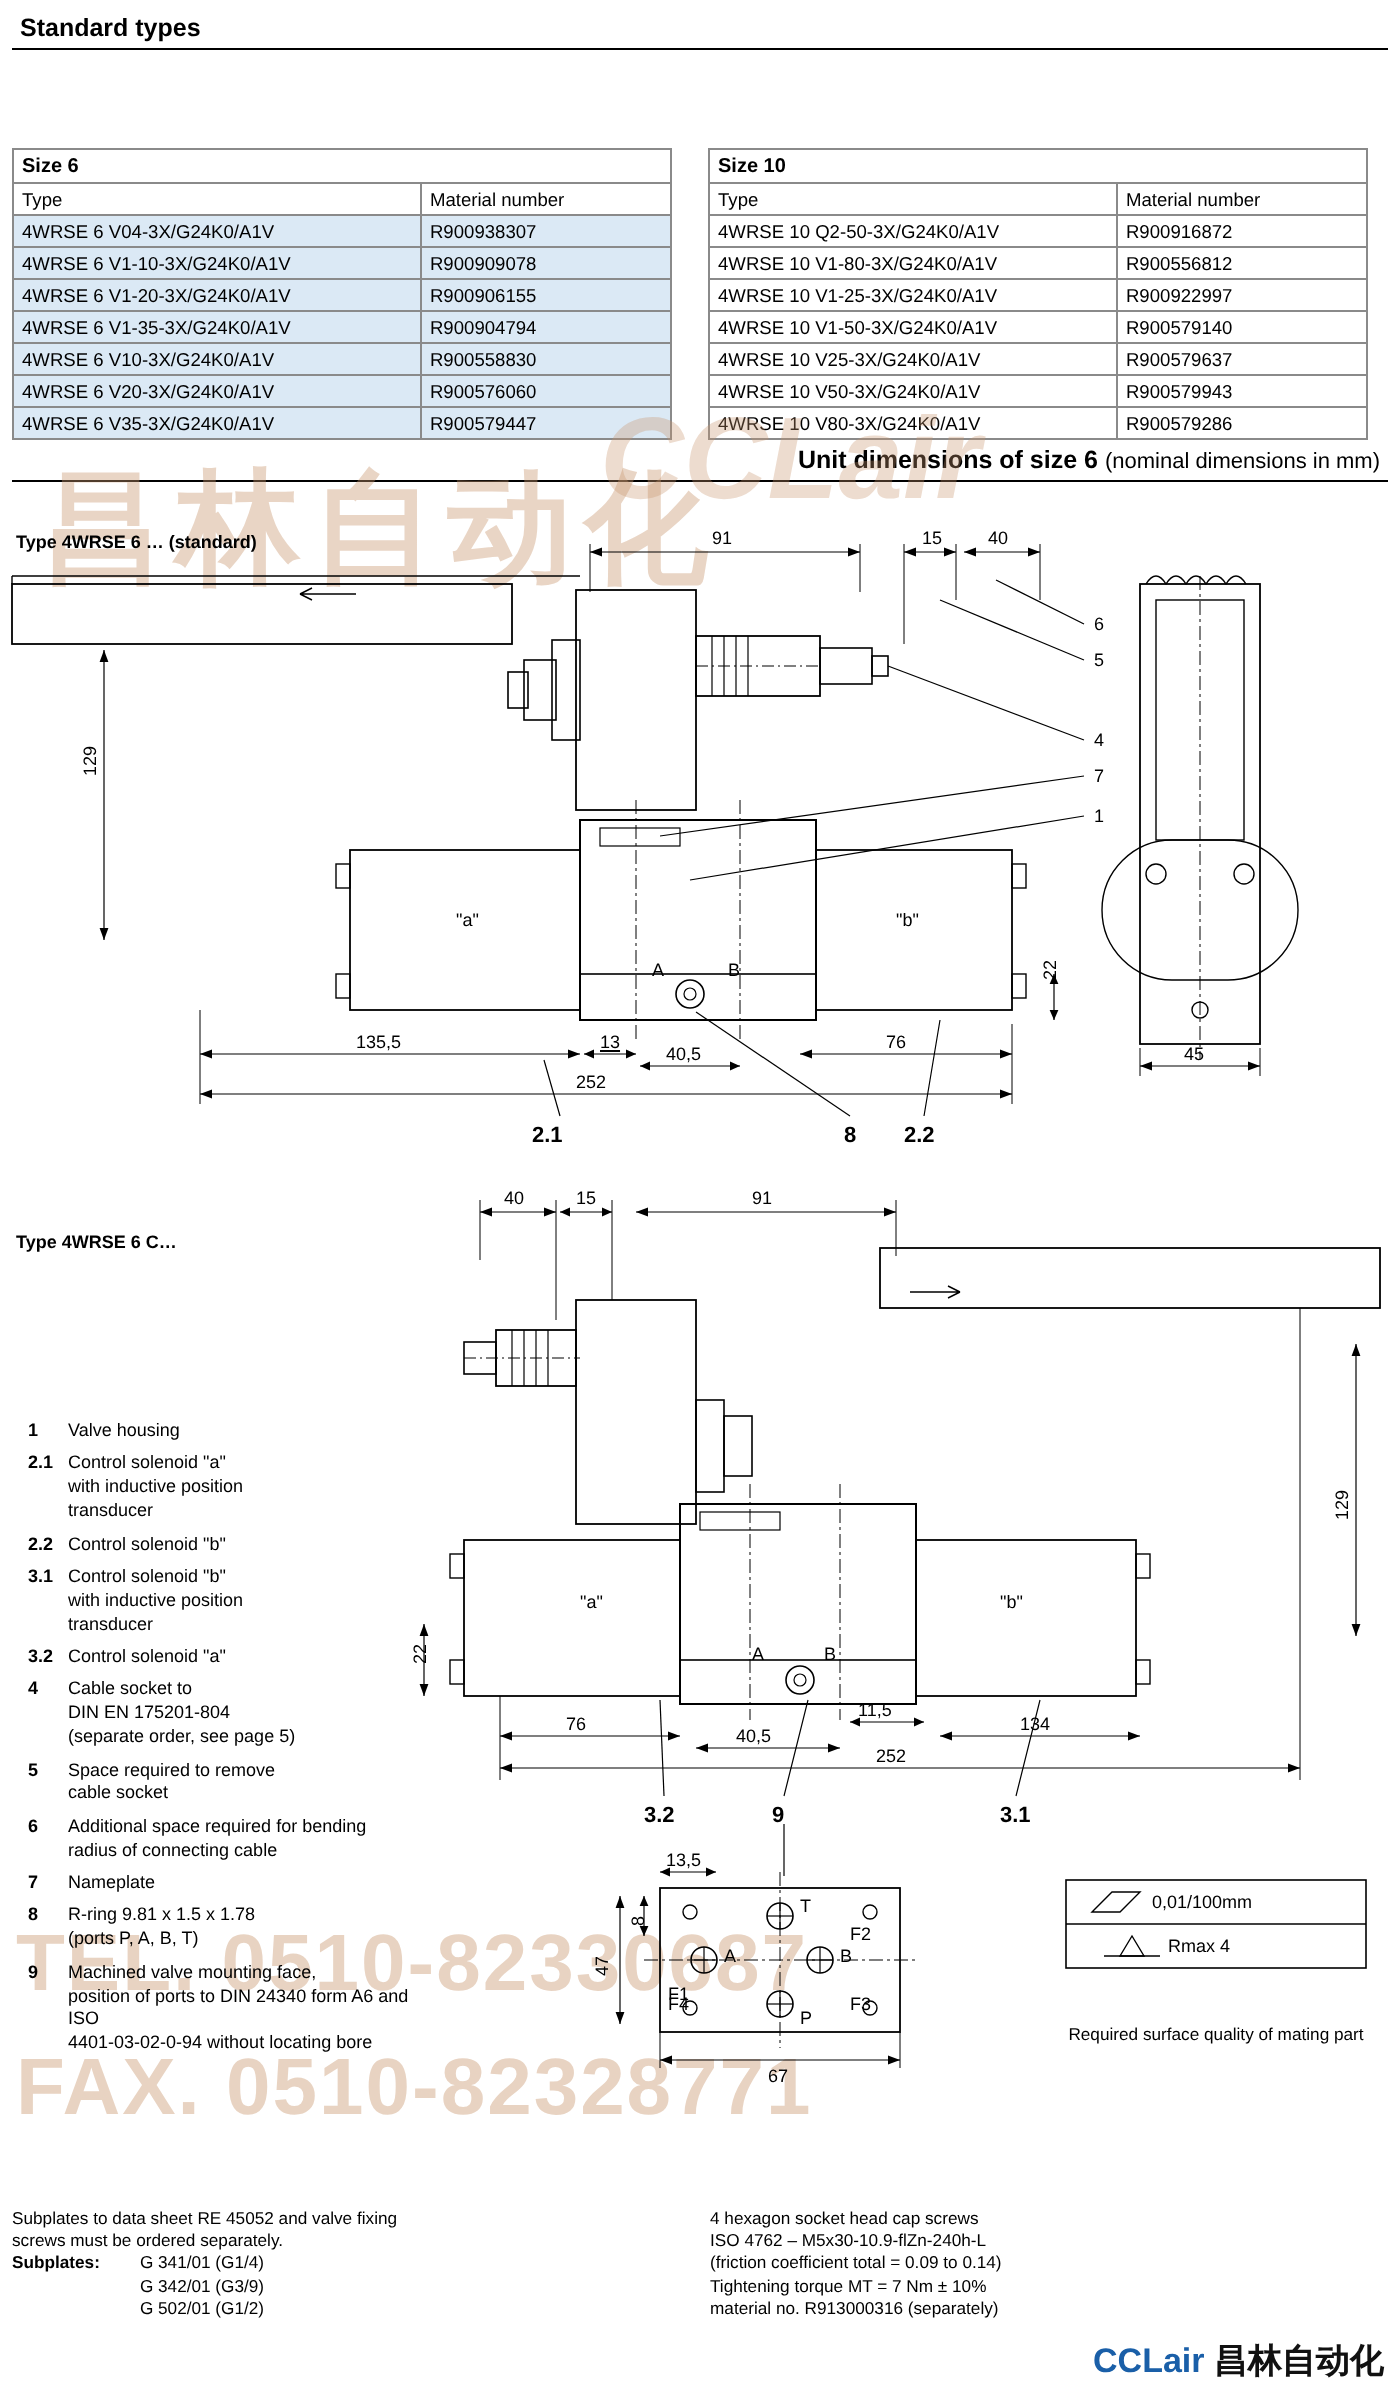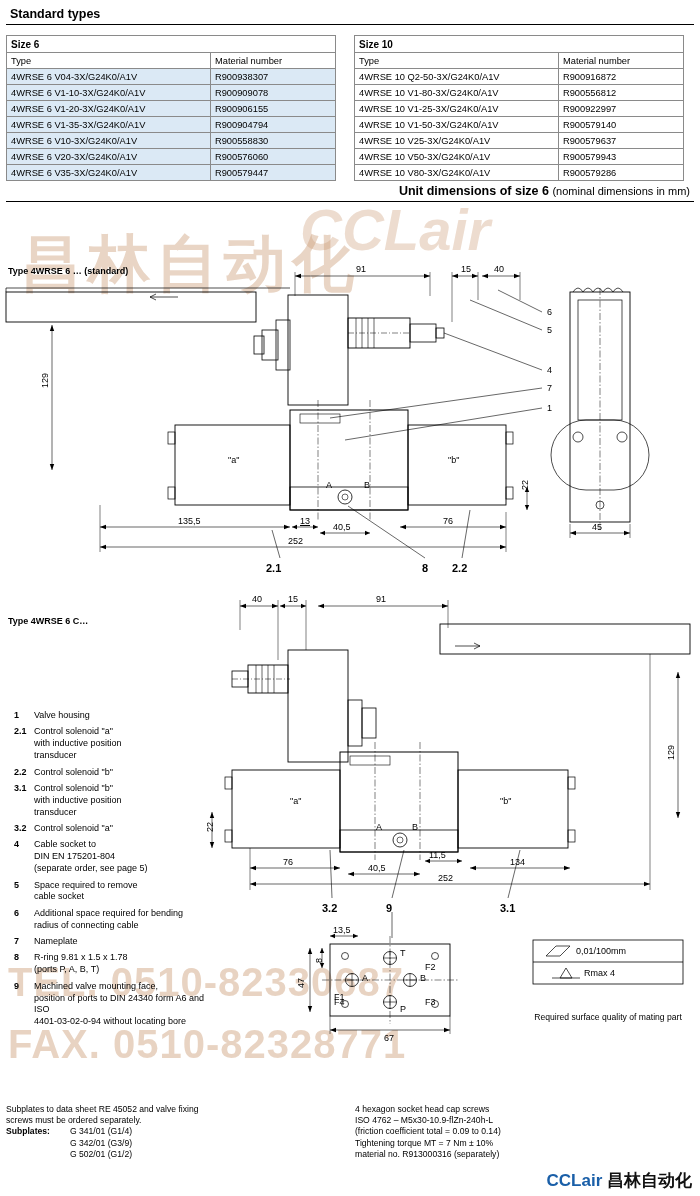--- a/index.html
+++ b/index.html
@@ -45,20 +45,21 @@
   .tables {
     display: flex;
     gap: 18px;
     margin: 10px 6px 0 6px;
   }
   .tbl-wrap { width: 330px; }
   table.t {
     border-collapse: collapse;
     width: 100%;
     font-size: 9.3px;
+    margin-top: 39px;
   }
   table.t th, table.t td {
     border: 0.8px solid #8a8a8a;
     padding: 2.5px 4px;
     text-align: left;
     font-weight: normal;
     height: 16px;
   }
   table.t .sizehdr {
     font-weight: bold;

